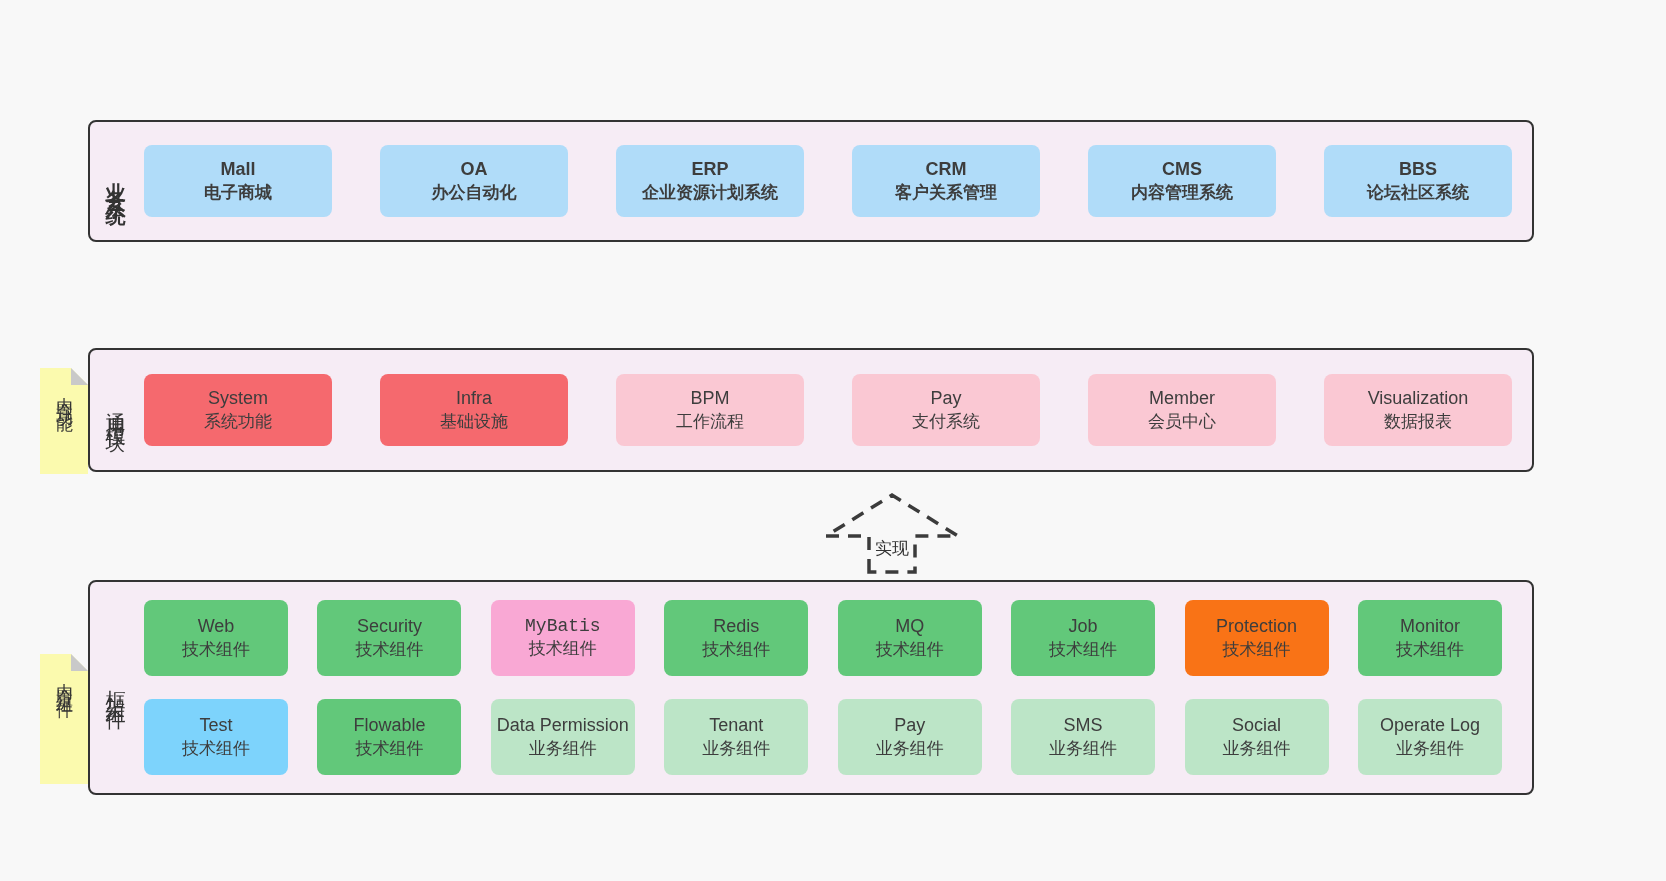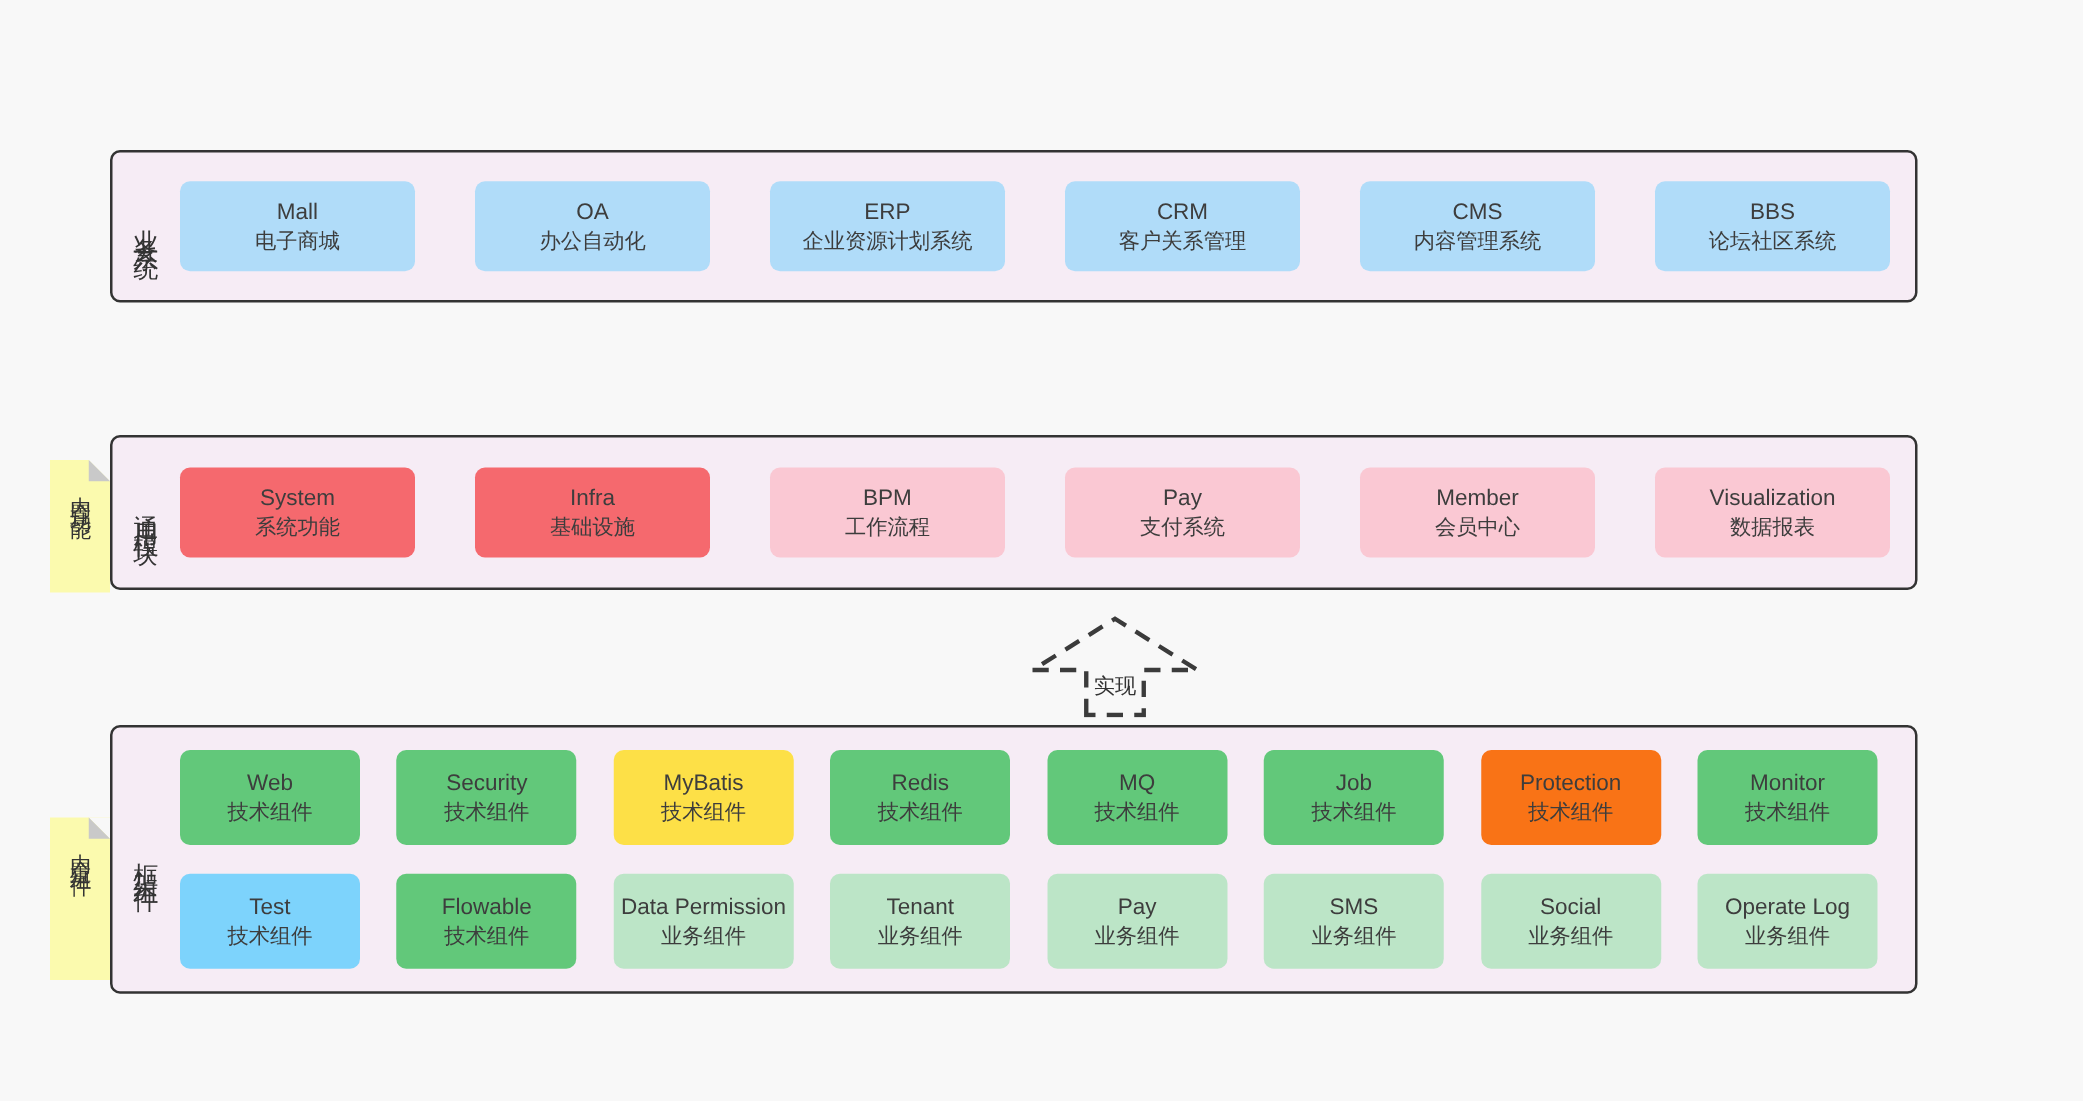--- a/index.html
+++ b/index.html
@@ -2,21 +2,21 @@
 <html style="--pageBg: #f8f8f8; --panelBg: #f6ecf5; --panelBorder: #333333; --text: #3d3d3d; --blue: #b0dcf9; --red: #f5696e; --pink: #fac8d3; --green: #62c87a; --lightGreen: #bce5c7; --stickyYellow: #fbfaae; --stickyFold: #c9c9c9; --arrowStroke: #3b3b3b;"><head>
 <meta charset="utf-8">
 <style>
   html,body{margin:0;padding:0;background:#f8f8f8;}
   .page{position:relative;width:1666px;height:881px;background:var(--pageBg,#f8f8f8);
         font-family:"Liberation Sans","DejaVu Sans",sans-serif;overflow:hidden;}
 
   .panel{position:absolute;left:88px;width:1446px;box-sizing:border-box;
          background:var(--panelBg,#f6ecf5);border:2px solid var(--panelBorder,#333);
          border-radius:8px;display:flex;align-items:center;}
-  #panel-business{top:120px;height:122px;}
+  #panel-business{top:120px;height:122px;font-weight:bold;}
   #panel-modules{top:348px;height:124px;}
   #panel-framework{top:580px;height:215px;}
 
   .vlabel{writing-mode:vertical-rl;text-orientation:upright;font-size:20px;
           letter-spacing:7px;line-height:1.05;color:#333;margin-left:15px;white-space:nowrap;}
 
   .rows{flex:1;display:flex;flex-direction:column;gap:23px;padding:0 20px 0 18px;}
   #panel-framework .rows{padding-right:30px;}
   .row{display:flex;justify-content:space-between;}
 
@@ -134,21 +134,21 @@
     <div class="rows">
         <div class="row">
           <div class="box" style="background: rgb(98, 200, 122);">
             <div class="box-title">Web</div>
             <div class="box-subtitle">技术组件</div>
           </div>
           <div class="box" style="background: rgb(98, 200, 122);">
             <div class="box-title">Security</div>
             <div class="box-subtitle">技术组件</div>
           </div>
-          <div class="box" style="background: #fde047;">
+          <div class="box" style="background: #f9a8d4; font-family: Liberation Mono, monospace;">
             <div class="box-title">MyBatis</div>
             <div class="box-subtitle">技术组件</div>
           </div>
           <div class="box" style="background: rgb(98, 200, 122);">
             <div class="box-title">Redis</div>
             <div class="box-subtitle">技术组件</div>
           </div>
           <div class="box" style="background: rgb(98, 200, 122);">
             <div class="box-title">MQ</div>
             <div class="box-subtitle">技术组件</div>

